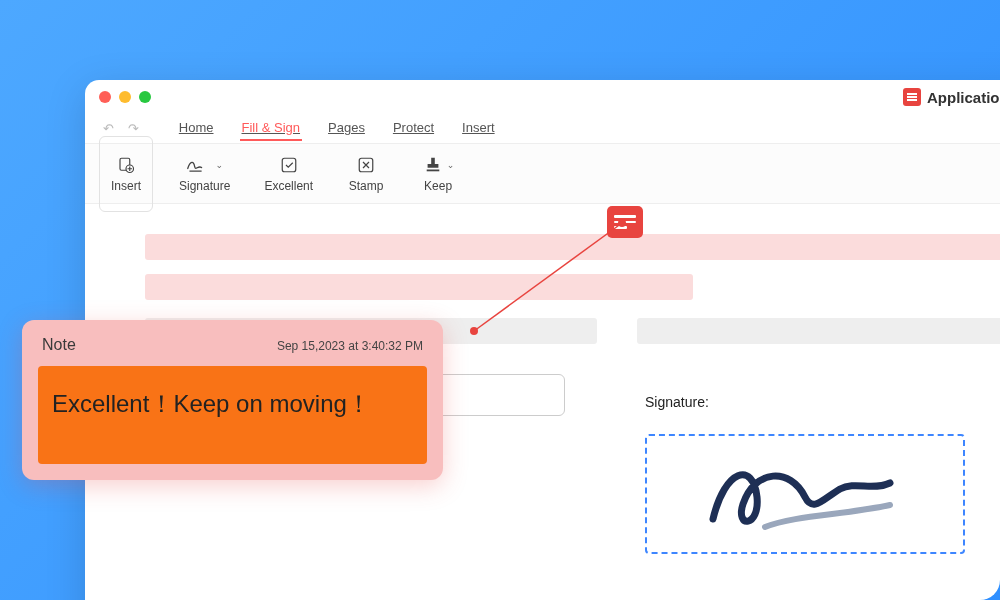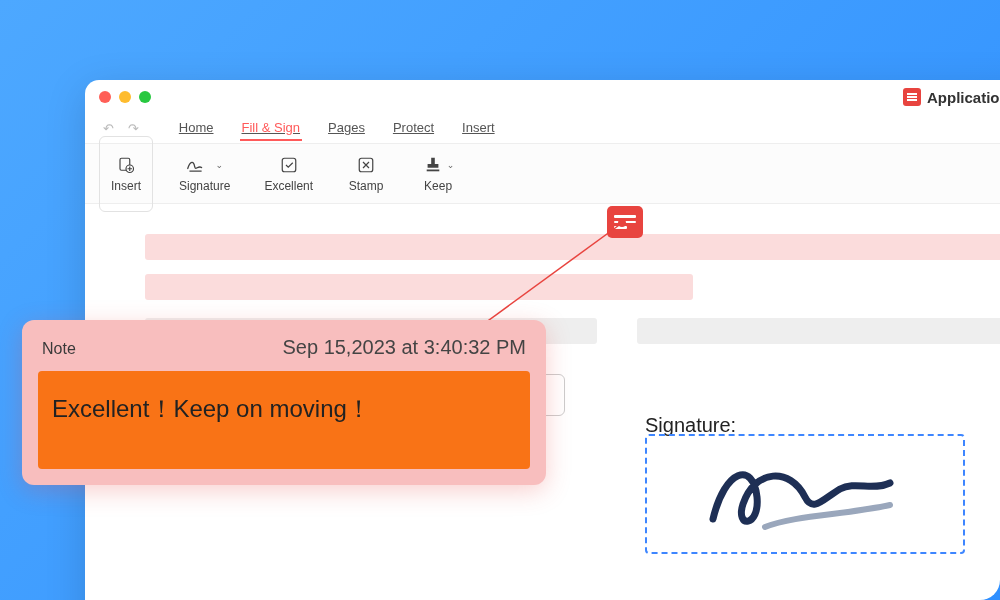--- a/index.html
+++ b/index.html
@@ -72,21 +72,21 @@
   .row { display: flex; gap: 40px; margin-top: 18px; }
   .row .greybar:first-child { width: 52%; }
   .row .greybar:last-child { flex: 1; }
   .input-outline {
     margin-top: 30px;
     width: 420px; height: 42px;
     border: 1.5px solid #ccc; border-radius: 6px;
   }
   .sig-label {
     position: absolute; left: 560px; top: 190px;
-    font-size: 20px; color: #222; margin-top: 20px;
+    font-size: 14px; color: #222;
   }
   .sig-box {
     position: absolute; left: 560px; top: 230px;
     width: 320px; height: 120px;
     border: 2px dashed #3E86FF; border-radius: 4px;
     display: flex; align-items: center; justify-content: center;
   }
   .comment-icon {
     position: absolute; left: 607px; top: 206px;
     width: 36px; height: 32px;
@@ -96,34 +96,34 @@
     cursor: pointer;
   }
   .comment-icon .l { height: 2.5px; background: #fff; border-radius: 1px; }
   .comment-icon .l.s { width: 60%; }
   .comment-icon::after {
     content: ""; position: absolute; bottom: -6px; left: 13px;
     border: 6px solid transparent; border-top-color: #E8443F;
   }
   .note {
     position: absolute; left: 22px; top: 320px;
-    width: 524px;
+    width: 421px;
     background: #F8BEBE;
     border-radius: 12px;
     padding: 16px;
     box-shadow: 0 6px 24px rgba(232,68,63,0.25);
     z-index: 5;
   }
   .note-head {
     display: flex; justify-content: space-between;
     align-items: baseline;
     font-size: 16px; color: #3a3a3a;
     padding: 0 4px 12px 4px;
   }
-  .note-head .ts { font-size: 20px; color: #444; }
+  .note-head .ts { font-size: 12px; color: #444; }
   .note-body {
     background: #f97316; border-radius: 4px;
     padding: 22px 14px 44px 14px;
     font-size: 24px; color: #222;
   }
   .leader {
     position: absolute; z-index: 4;
     left: 470px; top: 219px;
     width: 160px; height: 120px;
     pointer-events: none;

